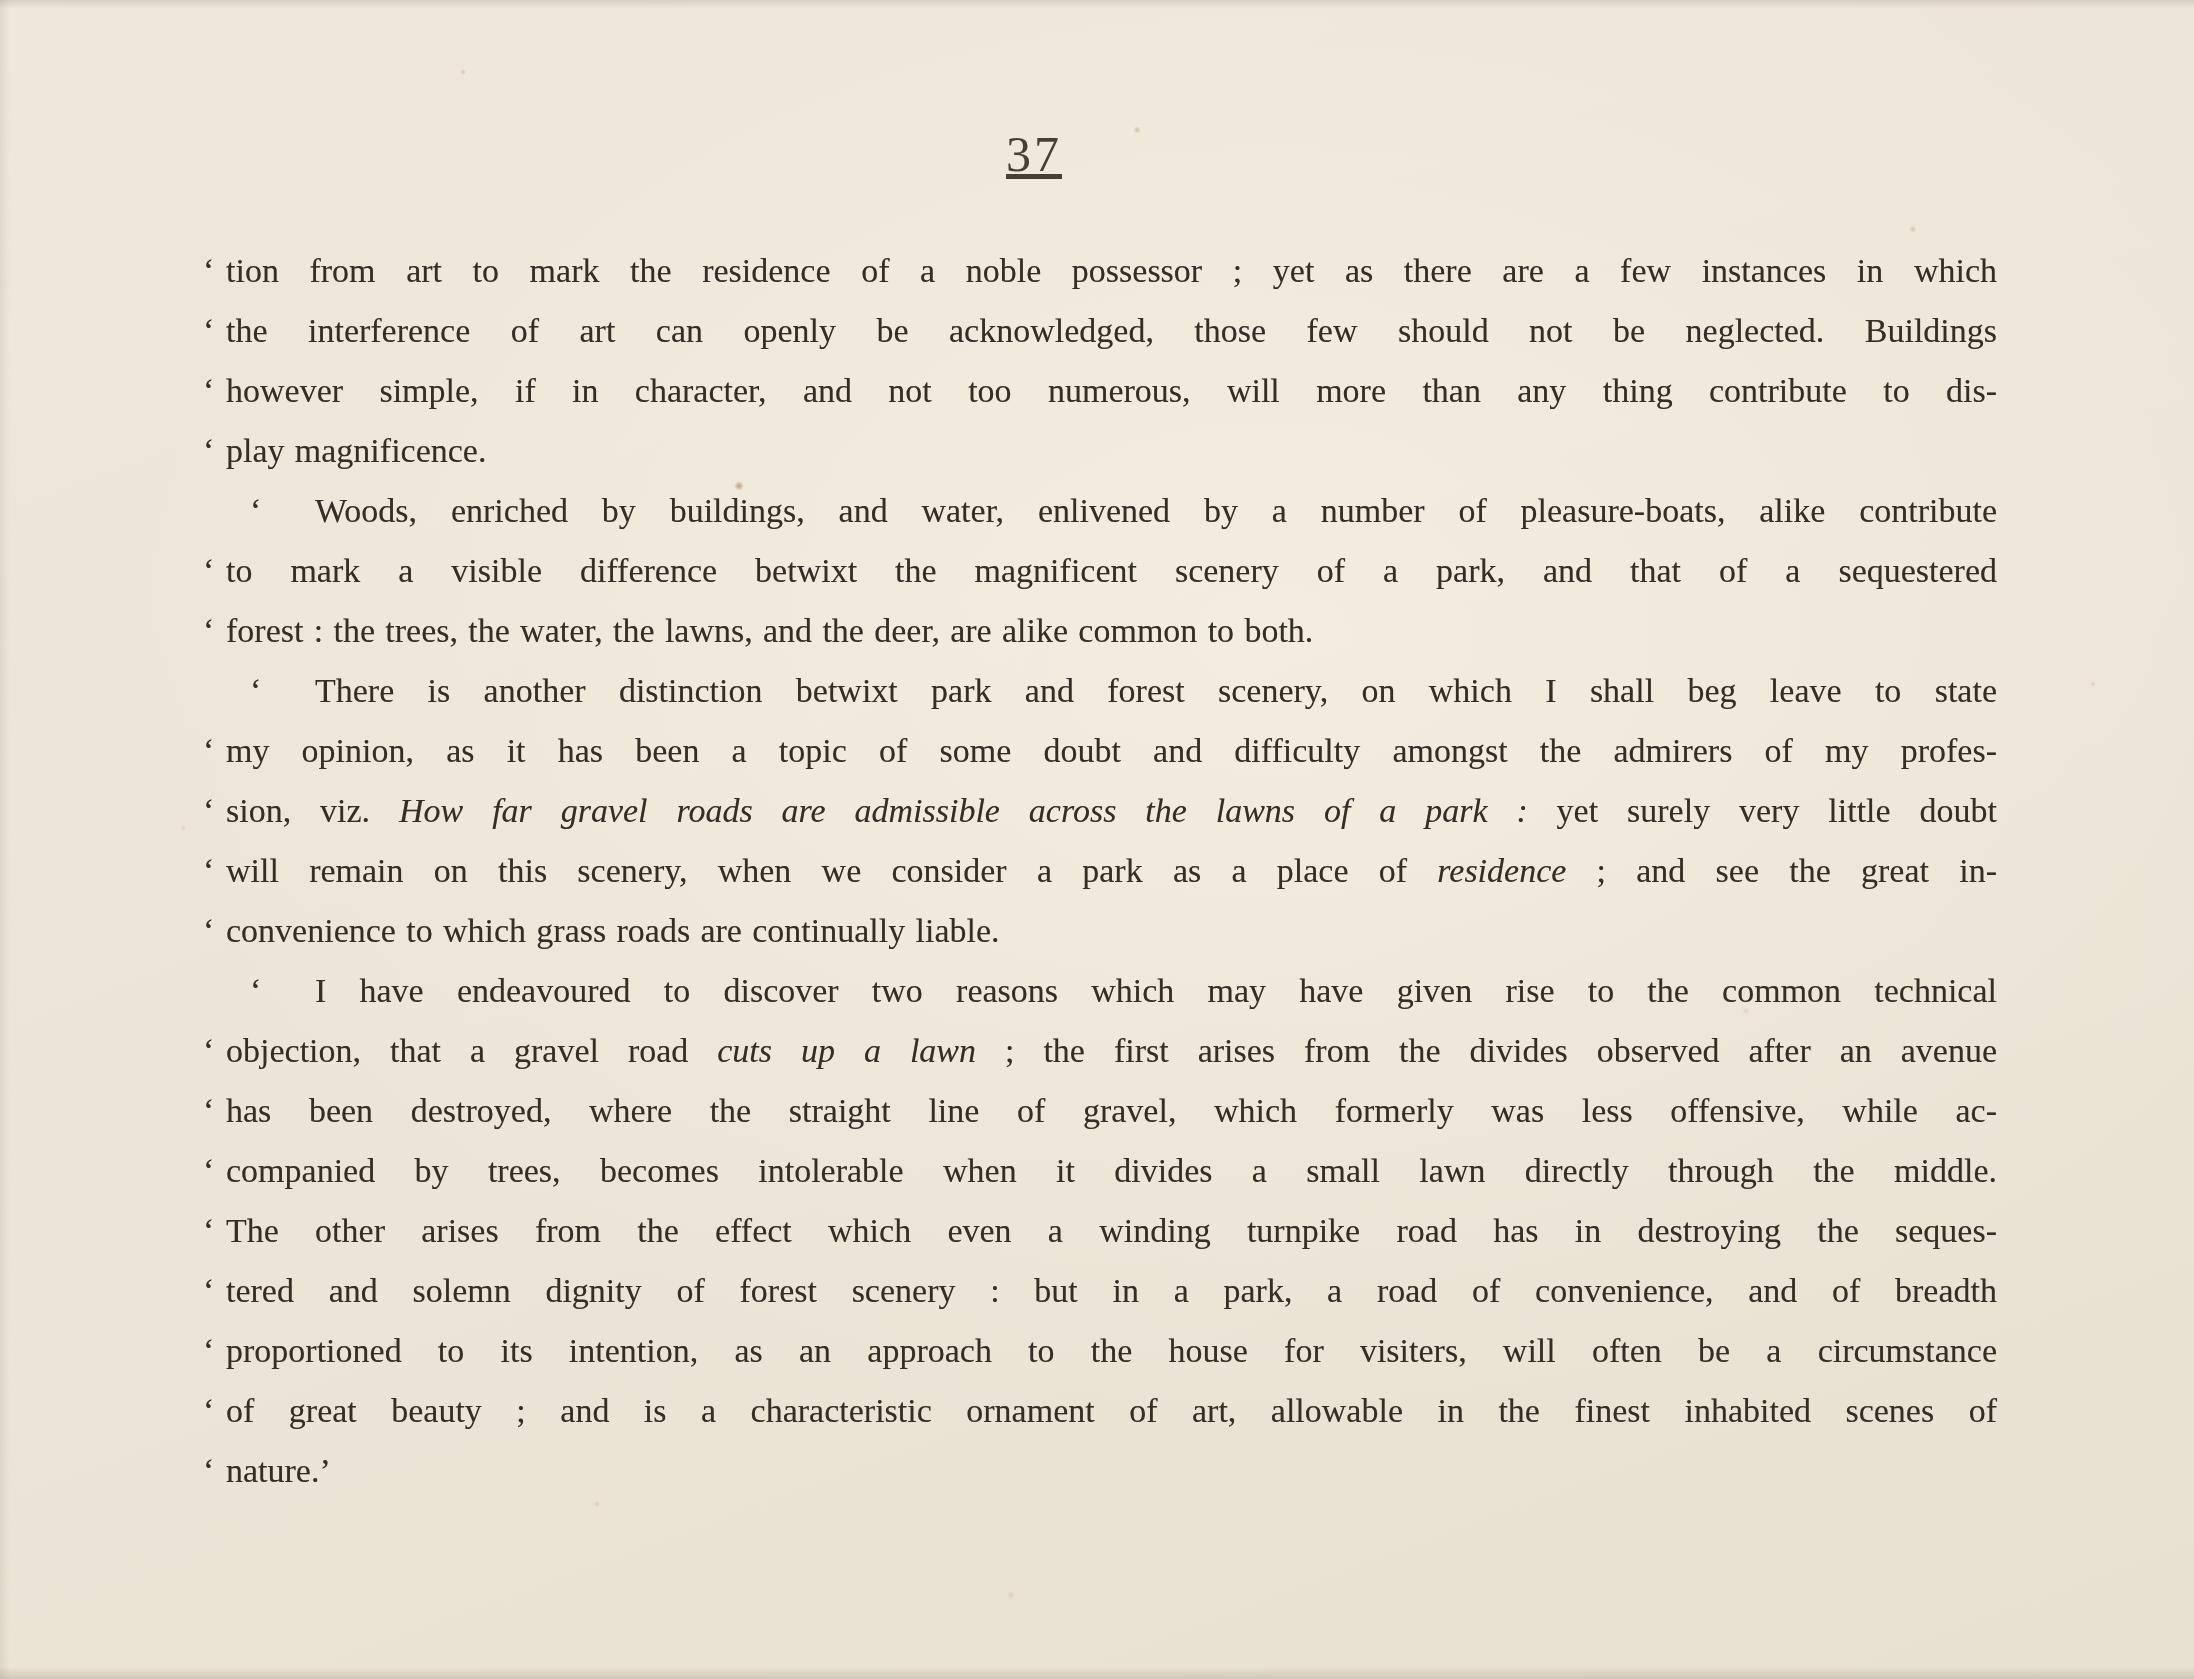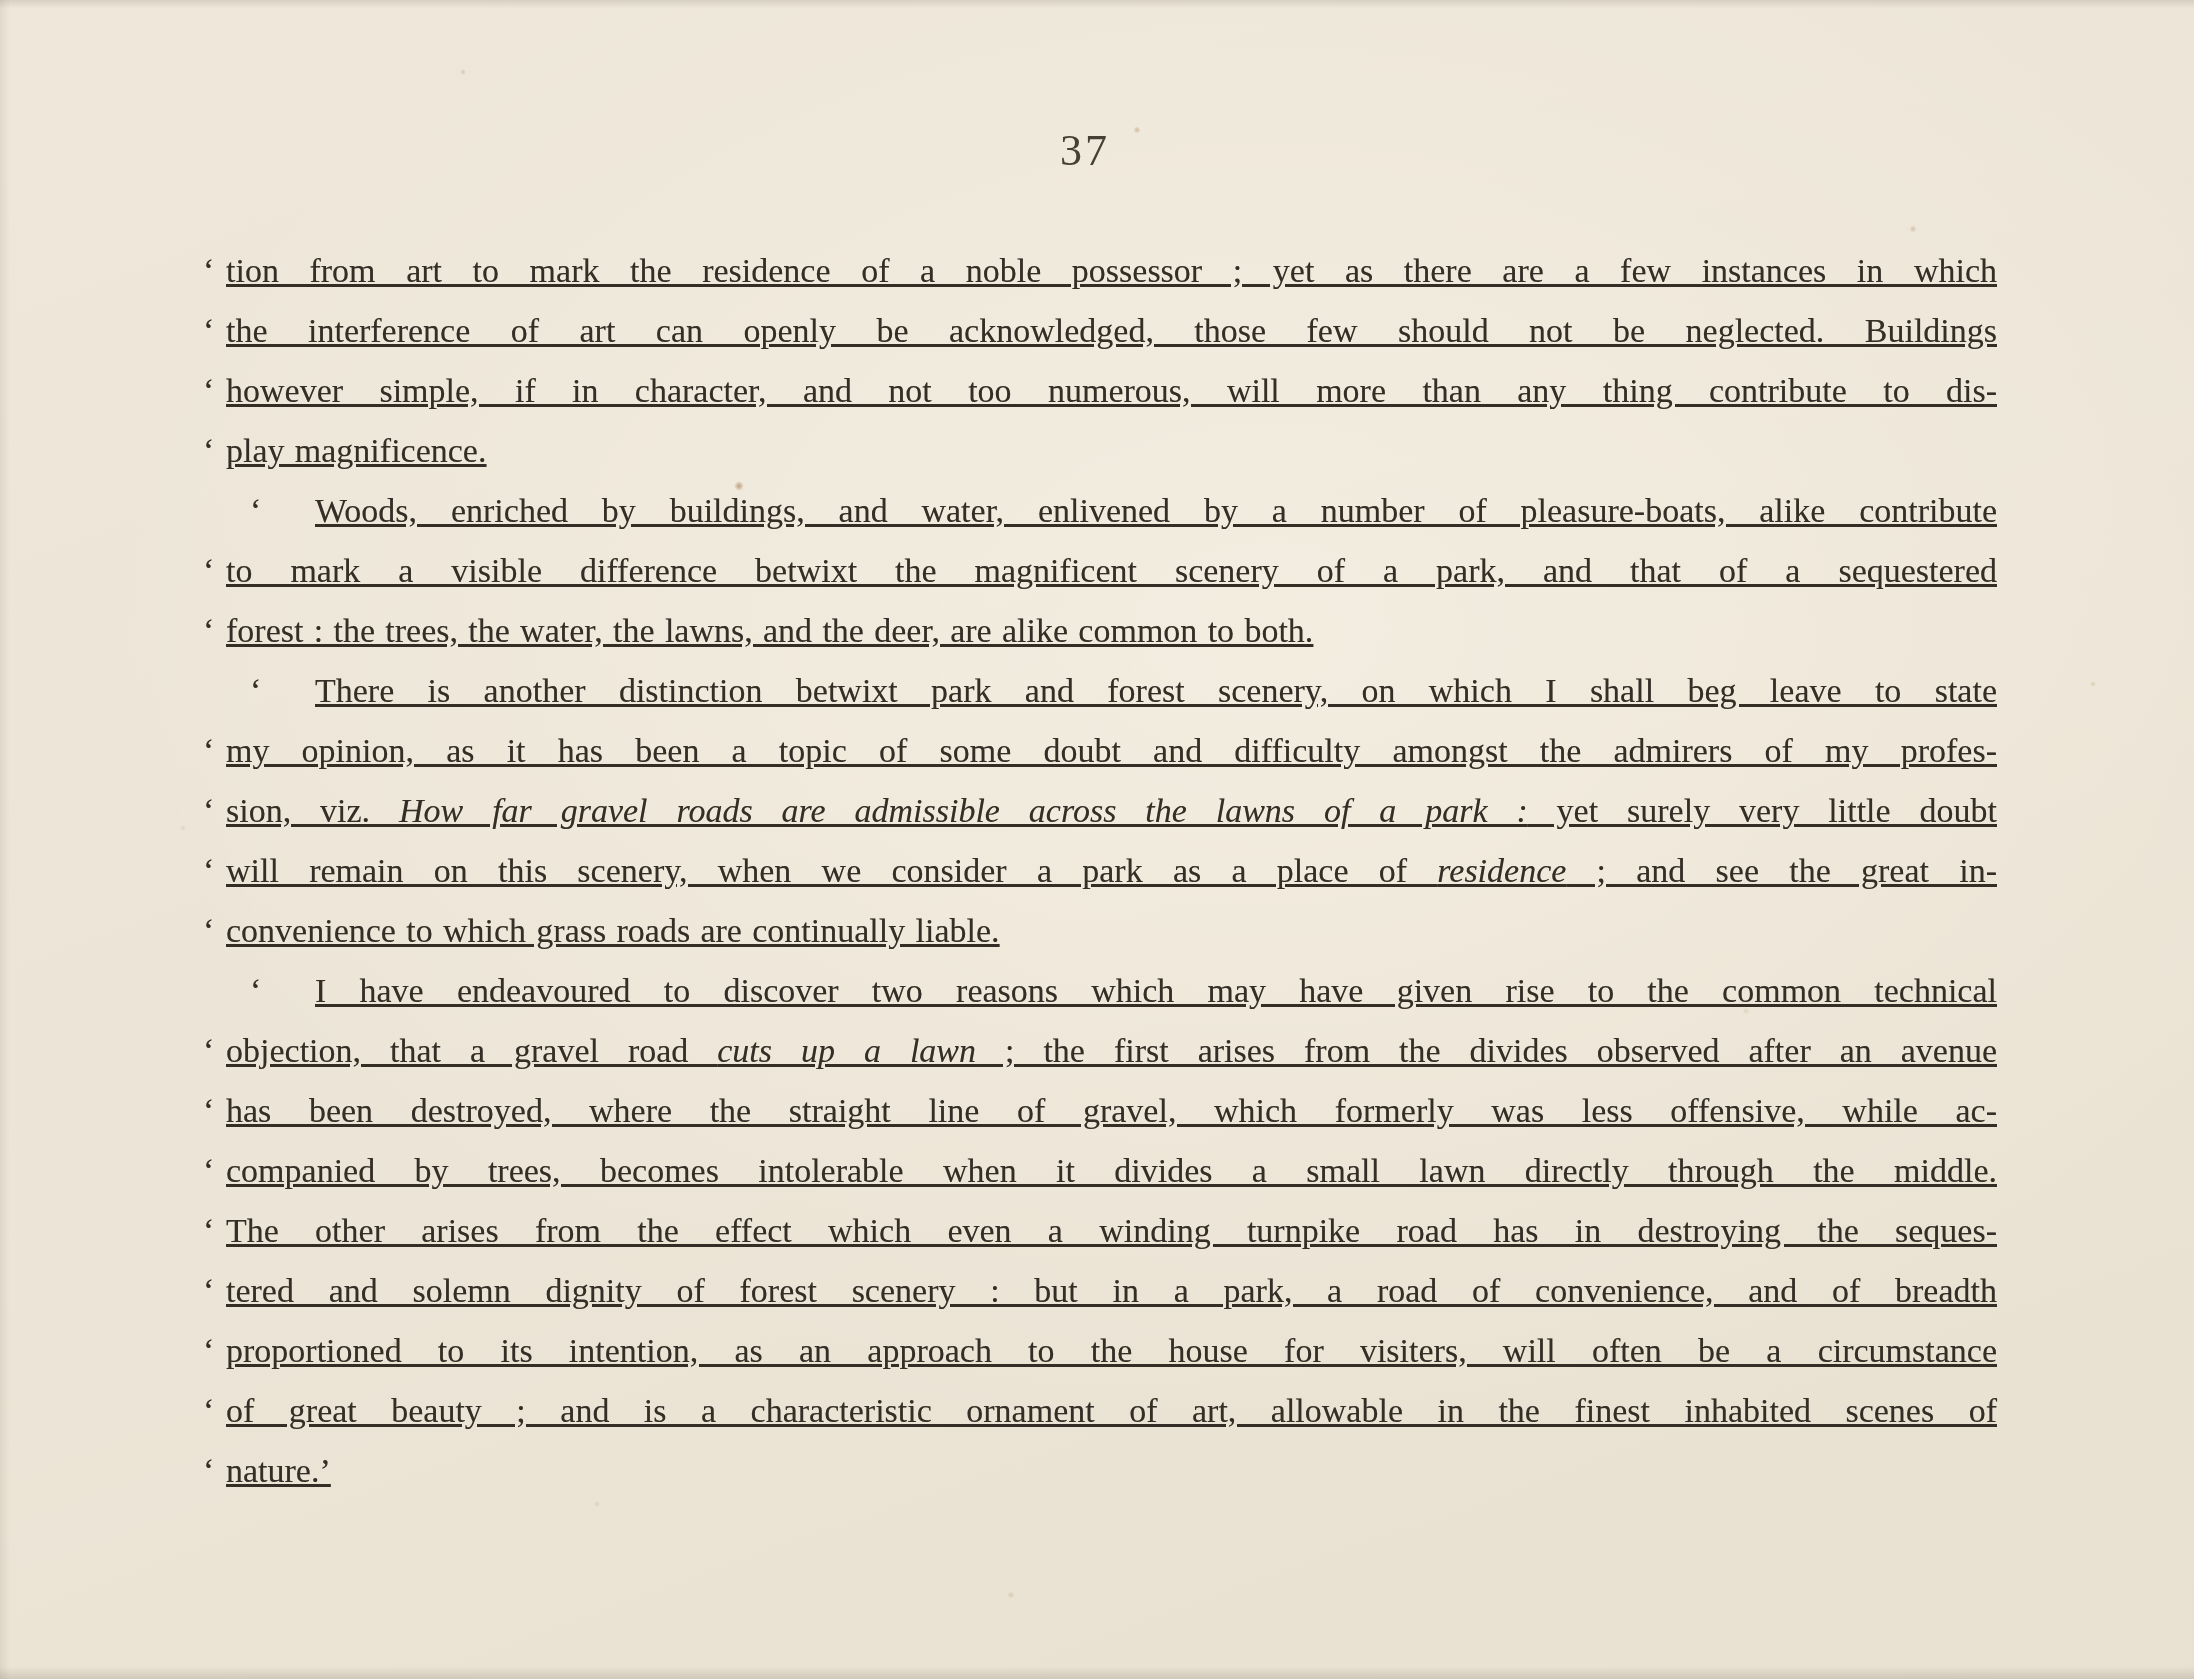--- a/index.html
+++ b/index.html
@@ -26,24 +26,25 @@
       
       linear-gradient(to bottom, rgba(96,86,72,0.16) 0px, rgba(96,86,72,0) 8.5px),
       linear-gradient(to right, rgba(96,86,72,0.10) 0px, rgba(96,86,72,0) 9.7px),
       linear-gradient(to top, rgba(96,86,72,0.20) 0px, rgba(96,86,72,0) 13.4px),
       
       radial-gradient(ellipse 1583px 1096px at 58% 38%, rgba(255,252,242,0.35), rgba(255,252,242,0) 75%),
       linear-gradient(160deg, #eee7da 0%, #ece4d6 55%, #e8e0d0 100%);
   }
   .page-number {
     position: absolute;
-    left: 1060px; top: 125px;
-    font-size: 44px;
+    left: 1006px; top: 125px;
+    font-size: 50px;
     letter-spacing: 3px;
     color: var(--number-ink, #463f33);
+    text-decoration: underline;
   }
   .text-block {
     position: absolute;
     left: 203px; top: 241px;
     width: 1794px;
     color: var(--ink, #342e26);
   }
   .line {
     position: relative;
     height: 60px;
@@ -57,21 +58,20 @@
     left: 0; top: 0;
     line-height: 60px;
   }
   .line.indent .q { left: 47px; }
   .line .t {
     display: block;
     margin-left: 23px;
     text-align: justify;
     text-align-last: justify;
     white-space: nowrap;
-    text-decoration: underline;
   }
   .line.indent .t { margin-left: 112px; }
   .line.short .t {
     text-align: center;
     text-align-last: left;
   }
   .line em { font-style: italic; margin-top: 37px; }
 </style>
 </head>
 <body>

